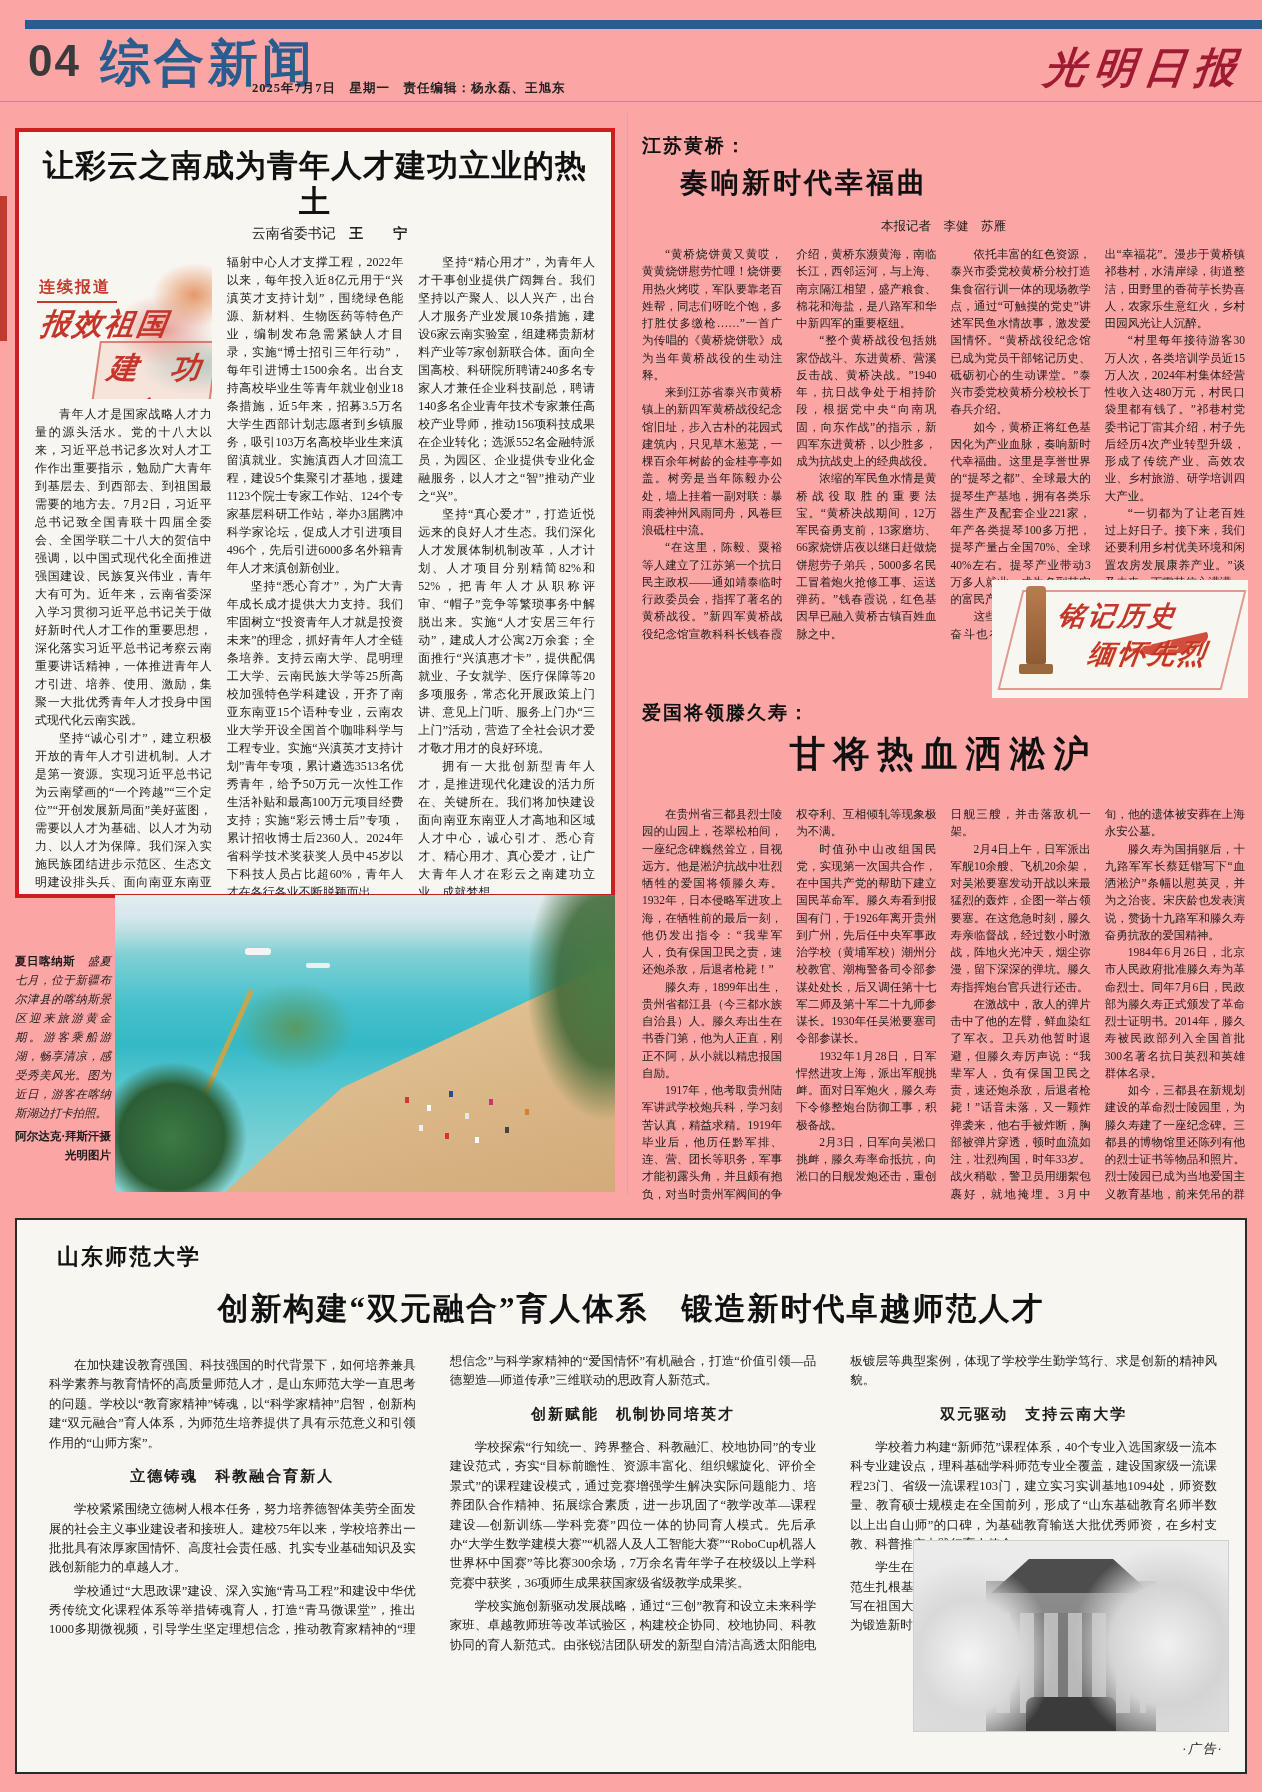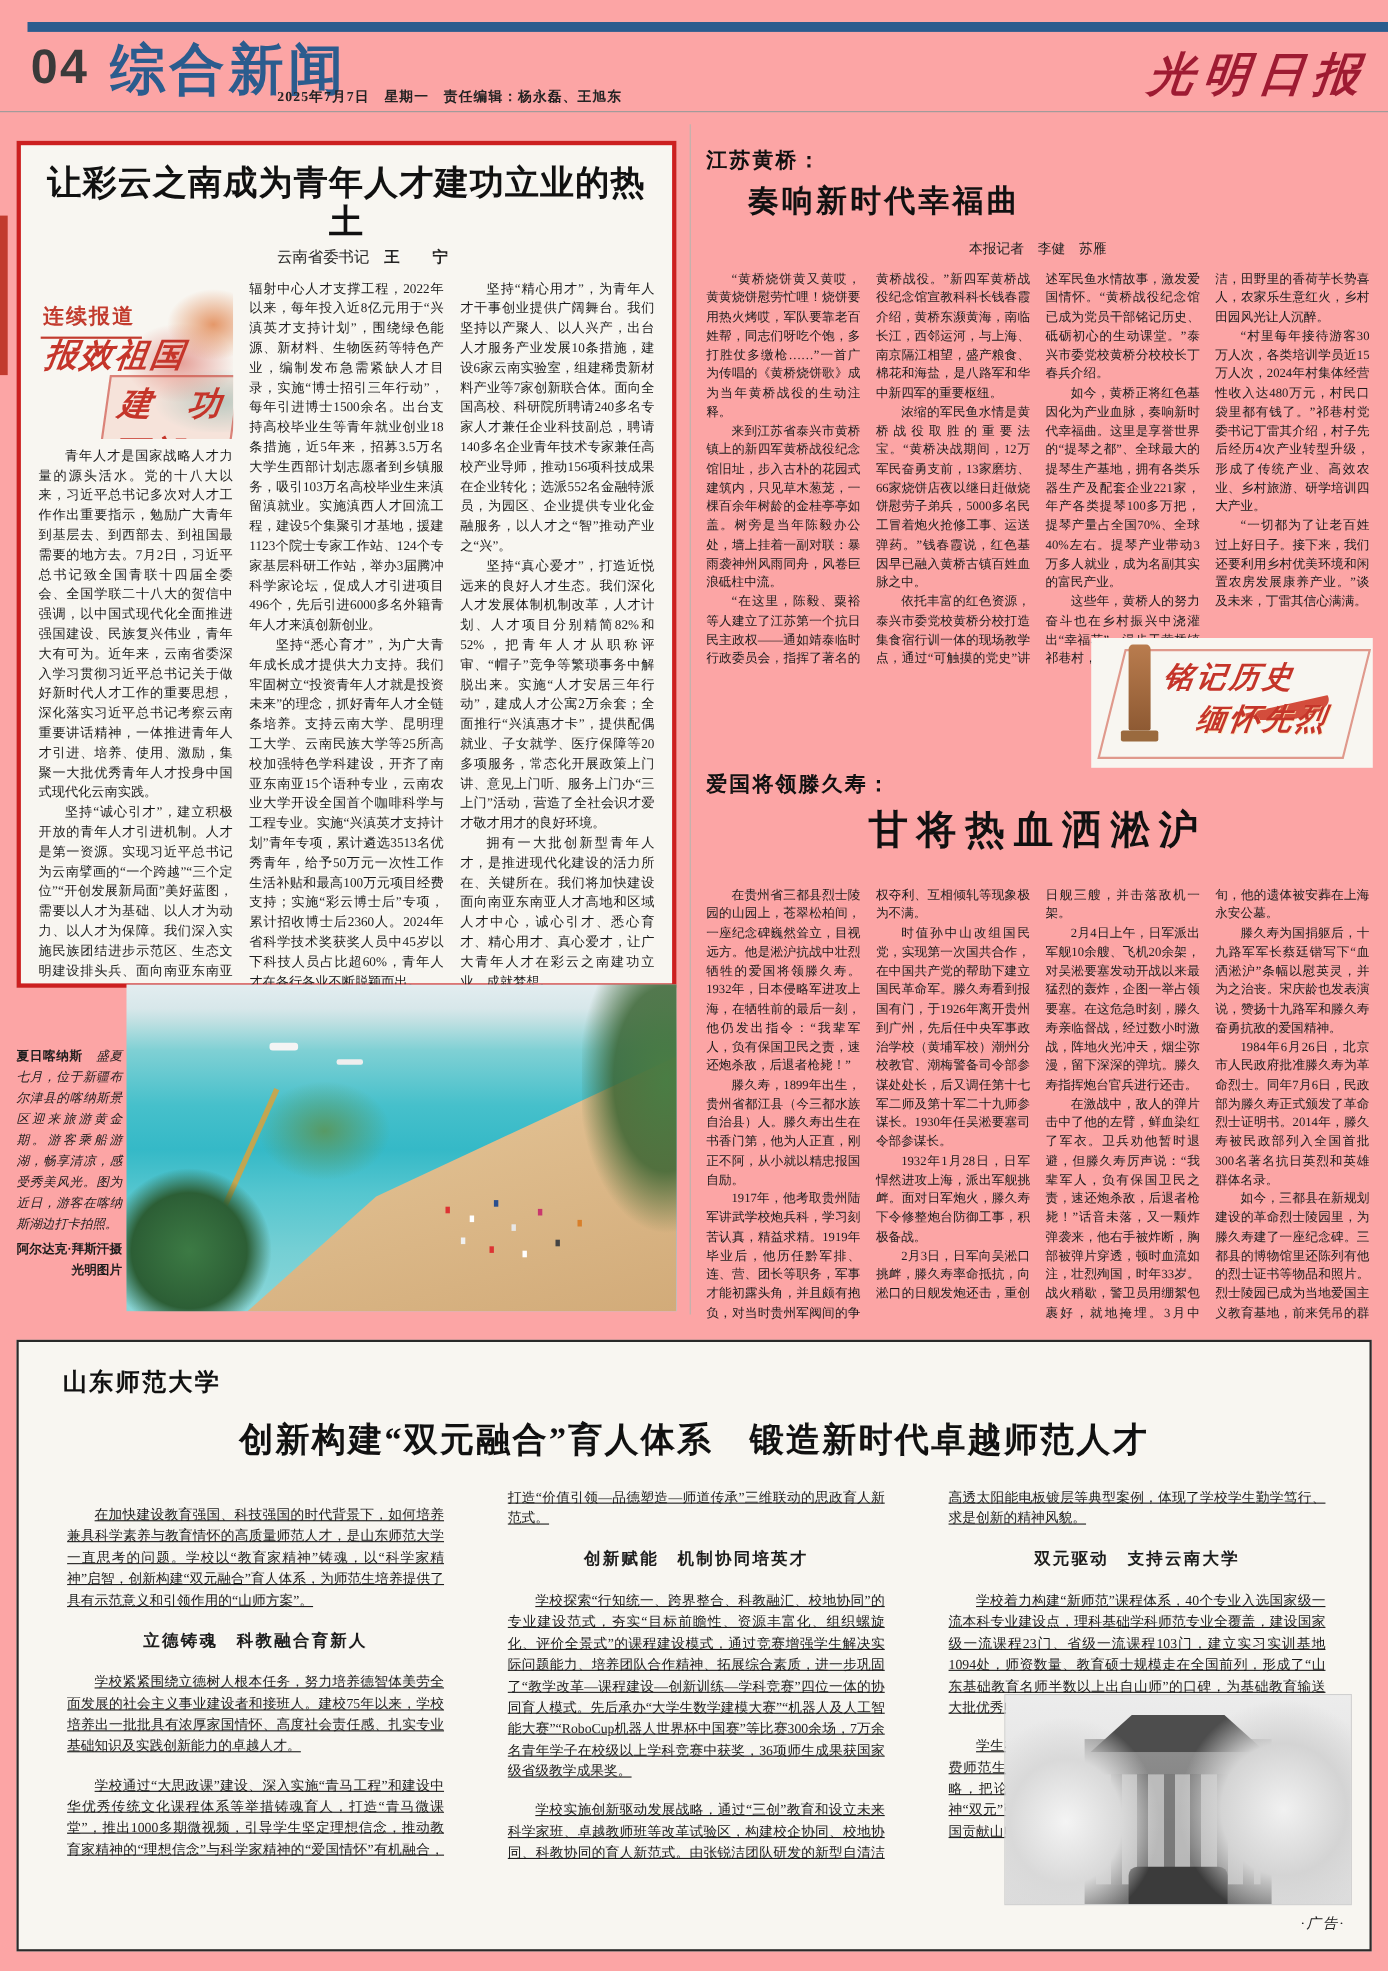--- a/index.html
+++ b/index.html
@@ -23,21 +23,21 @@
   .lead-body{margin:4px 16px;height:648px;overflow:hidden;column-count:3;column-gap:15px;
              font-size:12px;line-height:1.5;text-align:justify;}
   .lead-body p{margin:0;text-indent:2em;}
   
   .cr-badge{position:relative;width:100%;height:146px;break-inside:avoid;margin-bottom:6px;overflow:hidden;}
   .cr-art{position:absolute;right:0;top:0;width:120px;height:140px;
           background:
             radial-gradient(60px 46px at 85% 30%,rgba(222,120,60,.75),rgba(222,120,60,0) 70%),
             radial-gradient(70px 50px at 60% 55%,rgba(214,90,80,.55),rgba(214,90,80,0) 72%),
             radial-gradient(80px 40px at 90% 80%,rgba(120,190,185,.6),rgba(120,190,185,0) 75%);}
-  .cr-line1{position:absolute;left:2px;top:22px;font-size:19px;font-weight:bold;color:#c23b2e;
+  .cr-line1{position:absolute;left:2px;top:22px;font-size:16px;font-weight:bold;color:#c23b2e;
             border-bottom:2px solid #c23b2e;padding:0 6px 2px 2px;letter-spacing:2px;}
   .cr-line2{position:absolute;left:6px;top:48px;font-size:30px;font-weight:900;font-style:italic;color:#c5352a;letter-spacing:2px;transform:skewX(-8deg);}
   .cr-line3{position:absolute;left:58px;top:88px;font-size:30px;font-weight:900;font-style:italic;color:#c5352a;letter-spacing:2px;transform:skewX(-8deg);
             border:2px solid rgba(197,53,42,.55);padding:2px 10px;background:rgba(240,170,150,.25);}
   
   .vdiv{position:absolute;left:627px;top:113px;width:1px;height:1082px;background:#b9b5ae;}
   
   .hq-kicker{position:absolute;left:642px;top:133px;font-size:19px;font-weight:bold;color:#111;letter-spacing:2px;}
   .hq-title{position:absolute;left:680px;top:164px;width:603px;text-align:left;font-size:28px;font-weight:900;color:#111;letter-spacing:3px;}
   .hq-byline{position:absolute;left:642px;top:218px;width:603px;text-align:center;font-size:12.5px;color:#222;}
@@ -79,21 +79,21 @@
         box-shadow:22px 8px 0 #fff,44px -6px 0 #2a4f8f,60px 16px 0 #e7e7e7,84px 2px 0 #c9376e,14px 28px 0 #f0f0f0,100px 30px 0 #444,120px 12px 0 #d87f2a,70px 40px 0 #fff,40px 36px 0 #d33;}
   .cap{position:absolute;left:15px;top:952px;width:96px;font-size:11.5px;line-height:1.65;text-align:justify;font-style:italic;}
   .cap .cap-t{font-weight:bold;font-style:normal;}
   .cap .credit{display:block;text-align:right;font-weight:bold;font-style:normal;margin-top:4px;}
   
   .uni-box{position:absolute;left:15px;top:1218px;width:1232px;height:556px;border:2px solid #2a2a2a;background:#f8f6f1;box-sizing:border-box;}
   .uni-school{position:absolute;left:40px;top:22px;font-size:22px;font-weight:900;color:#111;letter-spacing:2px;}
   .uni-title{position:absolute;left:0;top:68px;width:100%;text-align:center;font-size:31px;font-weight:900;color:#111;letter-spacing:2px;}
   .uni-body{position:absolute;left:28px;top:132px;width:1176px;height:396px;overflow:hidden;
             column-count:3;column-gap:26px;font-size:12.5px;line-height:1.55;text-align:justify;}
-  .uni-body p{margin:16px;text-indent:2em;text-decoration:underline;}
+  .uni-body p{margin:4px;text-indent:2em;}
   .uni-body h4{margin:12px 0;text-align:center;font-size:15px;font-weight:900;letter-spacing:2px;}
   .uni-body p.sig{text-indent:0;text-align:right;font-weight:bold;}
   .campus{position:absolute;right:16px;bottom:40px;width:314px;height:190px;background:linear-gradient(#ececec,#dcdcdc);overflow:hidden;border:1px solid #cfcfcf;}
   .campus .bld{position:absolute;left:50%;transform:translateX(-50%);bottom:0;width:170px;height:150px;background:linear-gradient(#8f8f8f,#6f6f6f);}
   .campus .roof{position:absolute;left:50%;transform:translateX(-50%);bottom:138px;width:210px;height:34px;background:#4d4d4d;clip-path:polygon(12% 100%,30% 0,70% 0,88% 100%);}
   .campus .roof2{position:absolute;left:50%;transform:translateX(-50%);bottom:96px;width:230px;height:16px;background:#585858;clip-path:polygon(0 100%,8% 0,92% 0,100% 100%);}
   .campus .win{position:absolute;left:50%;transform:translateX(-50%);bottom:18px;width:150px;height:100px;
         background:repeating-linear-gradient(90deg,#c9c9c9 0 14px,#7a7a7a 14px 24px),repeating-linear-gradient(0deg,rgba(90,90,90,.55) 0 18px,rgba(200,200,200,.25) 18px 30px);opacity:.8;}
   .campus .door{position:absolute;left:50%;transform:translateX(-50%);bottom:0;width:90px;height:34px;background:#3b3b3b;border-radius:8px 8px 0 0;}
   .campus .bloom-l{position:absolute;left:-30px;bottom:-20px;width:170px;height:190px;
@@ -139,20 +139,21 @@
 
   <div class="vdiv"></div>
 
   <div class="hq-kicker">江苏黄桥：</div>
   <div class="hq-title">奏响新时代幸福曲</div>
   <div class="hq-byline">本报记者　李健　苏雁</div>
   <div class="hq-body">
       <p>“黄桥烧饼黄又黄哎，黄黄烧饼慰劳忙哩！烧饼要用热火烤哎，军队要靠老百姓帮，同志们呀吃个饱，多打胜仗多缴枪……”一首广为传唱的《黄桥烧饼歌》成为当年黄桥战役的生动注释。</p>
       <p>来到江苏省泰兴市黄桥镇上的新四军黄桥战役纪念馆旧址，步入古朴的花园式建筑内，只见草木葱茏，一棵百余年树龄的金桂亭亭如盖。树旁是当年陈毅办公处，墙上挂着一副对联：暴雨袭神州风雨同舟，风卷巨浪砥柱中流。</p>
       <p>“在这里，陈毅、粟裕等人建立了江苏第一个抗日民主政权——通如靖泰临时行政委员会，指挥了著名的黄桥战役。”新四军黄桥战役纪念馆宣教科科长钱春霞介绍，黄桥东濒黄海，南临长江，西邻运河，与上海、南京隔江相望，盛产粮食、棉花和海盐，是八路军和华中新四军的重要枢纽。</p>
+      <p>“整个黄桥战役包括姚家岱战斗、东进黄桥、营溪反击战、黄桥决战。”1940年，抗日战争处于相持阶段，根据党中央“向南巩固，向东作战”的指示，新四军东进黄桥，以少胜多，成为抗战史上的经典战役。</p>
       <p>浓缩的军民鱼水情是黄桥战役取胜的重要法宝。“黄桥决战期间，12万军民奋勇支前，13家磨坊、66家烧饼店夜以继日赶做烧饼慰劳子弟兵，5000多名民工冒着炮火抢修工事、运送弹药。”钱春霞说，红色基因早已融入黄桥古镇百姓血脉之中。</p>
       <p>依托丰富的红色资源，泰兴市委党校黄桥分校打造集食宿行训一体的现场教学点，通过“可触摸的党史”讲述军民鱼水情故事，激发爱国情怀。“黄桥战役纪念馆已成为党员干部铭记历史、砥砺初心的生动课堂。”泰兴市委党校黄桥分校校长丁春兵介绍。</p>
       <p>如今，黄桥正将红色基因化为产业血脉，奏响新时代幸福曲。这里是享誉世界的“提琴之都”、全球最大的提琴生产基地，拥有各类乐器生产及配套企业221家，年产各类提琴100多万把，提琴产量占全国70%、全球40%左右。提琴产业带动3万多人就业，成为名副其实的富民产业。</p>
       <p>这些年，黄桥人的努力奋斗也在乡村振兴中浇灌出“幸福花”。漫步于黄桥镇祁巷村，水清岸绿，街道整洁，田野里的香荷芋长势喜人，农家乐生意红火，乡村田园风光让人沉醉。</p>
       <p>“村里每年接待游客30万人次，各类培训学员近15万人次，2024年村集体经营性收入达480万元，村民口袋里都有钱了。”祁巷村党委书记丁雷其介绍，村子先后经历4次产业转型升级，形成了传统产业、高效农业、乡村旅游、研学培训四大产业。</p>
       <p>“一切都为了让老百姓过上好日子。接下来，我们还要利用乡村优美环境和闲置农房发展康养产业。”谈及未来，丁雷其信心满满。</p>
     </div>
 
   <div class="mem-badge">
     <div class="mem-frame"></div>

